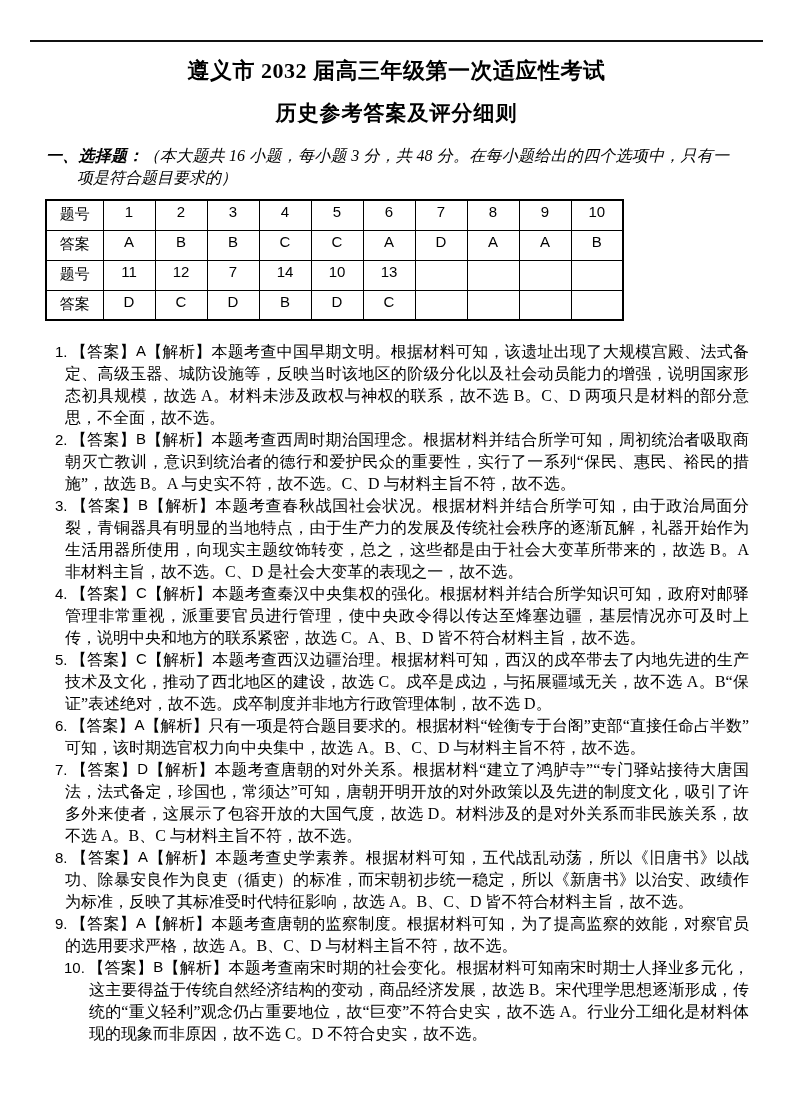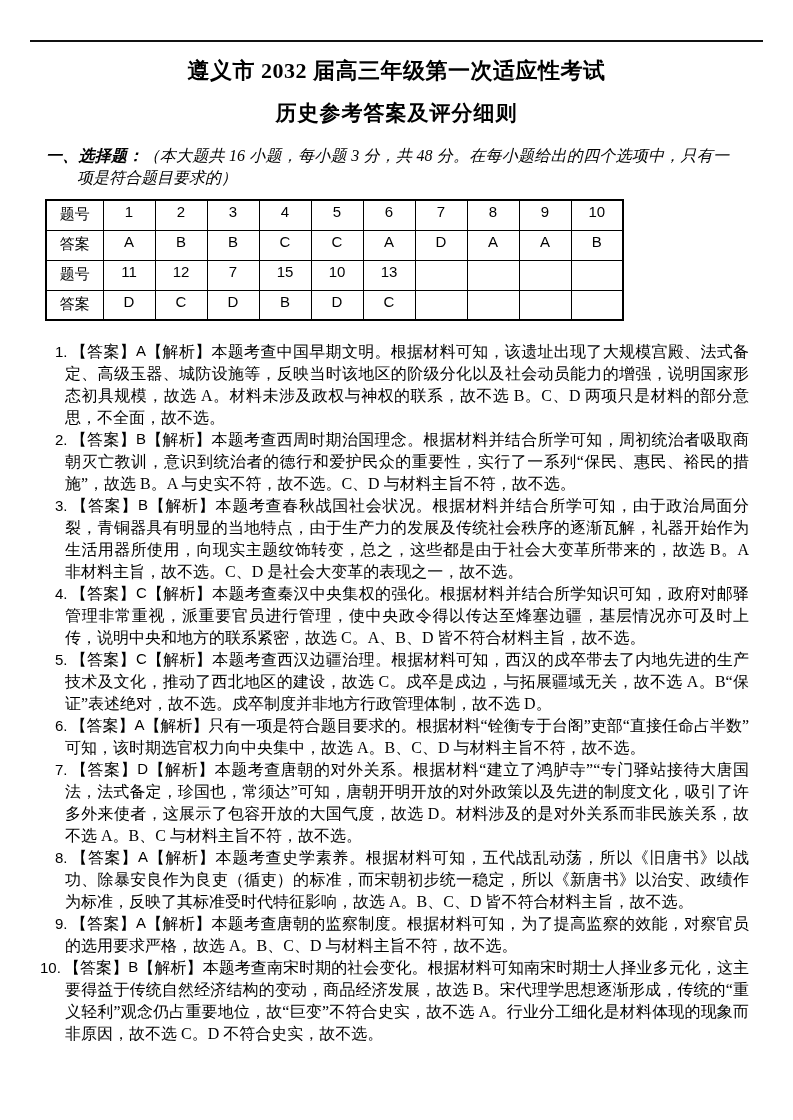--- a/index.html
+++ b/index.html
@@ -74,21 +74,21 @@
   .items { margin: 20px 44px 0 0; }
   .item {
     margin-left: 55px;
     padding-left: 10px;
     text-indent: -10px;
     font-size: 16px;
     line-height: 22px;
     text-align: justify;
   }
   .item.wide-num {
-    margin-left: 40px;
+    margin-left: 64px;
     padding-left: 25px;
     text-indent: -25px;
   }
   .item .num {
     font-family: "Liberation Sans", "DejaVu Sans", sans-serif;
     font-size: 15px;
     margin-right: 3px;
   }
   .item .ans {
     font-family: "Liberation Sans", "DejaVu Sans", sans-serif;
@@ -135,21 +135,21 @@
           <td>D</td>
           <td>A</td>
           <td>A</td>
           <td>B</td>
         </tr>
         <tr>
           <th>题号</th>
           <td>11</td>
           <td>12</td>
           <td>7</td>
-          <td>15</td>
+          <td>14</td>
           <td>10</td>
           <td>13</td>
           <td></td>
           <td></td>
           <td></td>
           <td></td>
         </tr>
         <tr>
           <th>答案</th>
           <td>D</td>

